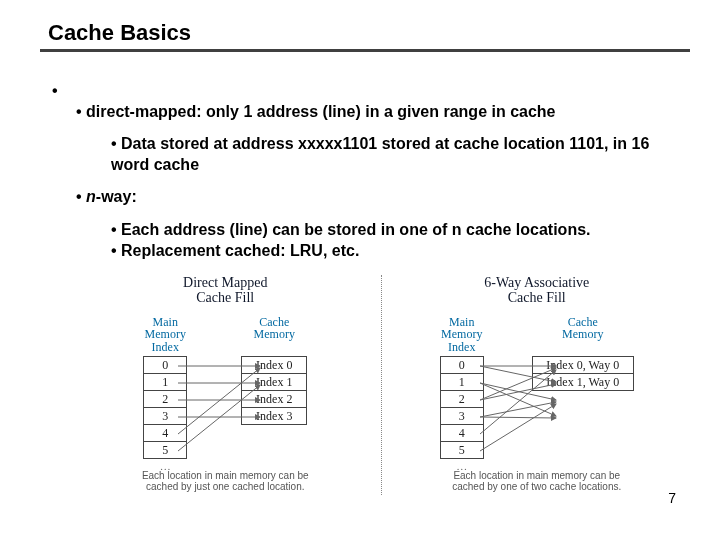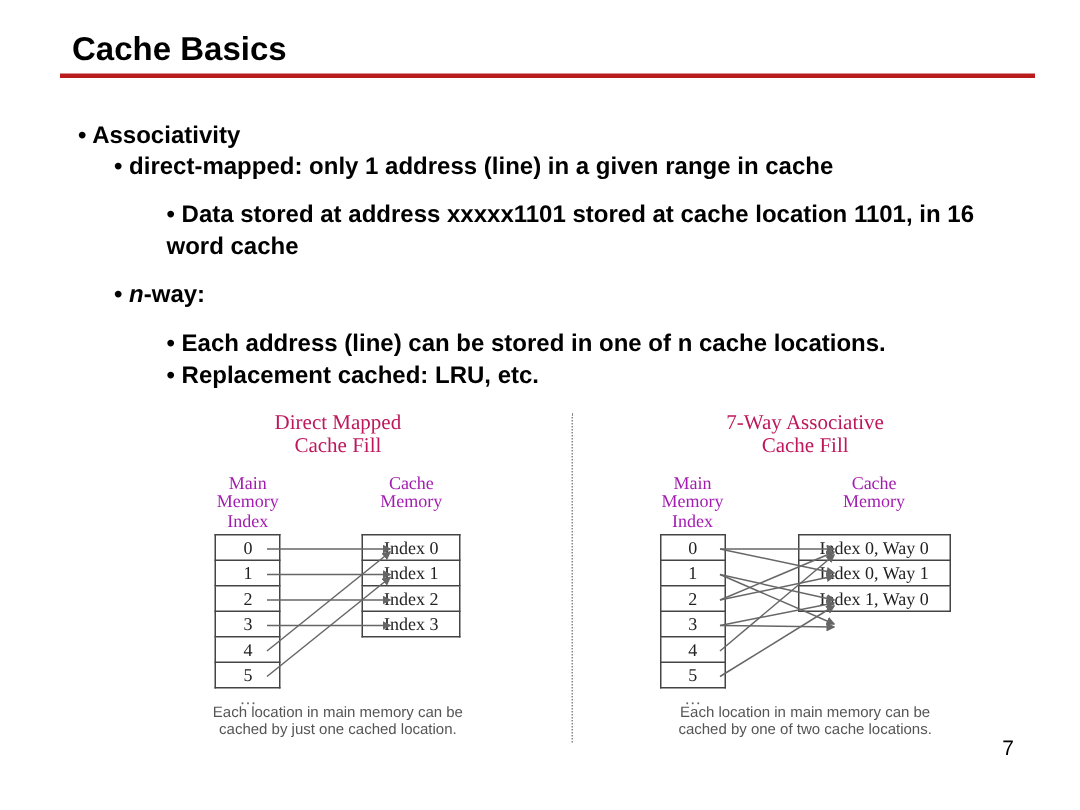--- a/index.html
+++ b/index.html
@@ -12,21 +12,21 @@
     color: #000;
     position: relative;
     overflow: hidden;
   }
   .slide {
     padding: 20px 30px 0 48px;
   }
   .title {
     font-size: 22px;
     font-weight: bold;
-    border-bottom: 3px solid #b91c1c;
+    border-bottom: 3px solid #404040;
     padding-bottom: 3px;
     margin-bottom: 28px;
     margin-left: -8px;
     padding-left: 8px;
   }
   ul.top {
     list-style: none;
     padding-left: 0;
     margin: 0 0 0 4px;
     font-size: 16px;
@@ -60,39 +60,39 @@
   }
   .sep {
     border-left: 1px dotted #888;
     height: 220px;
     margin: 0 2px;
   }
   .dtitle {
     text-align: center;
     font-family: Georgia, serif;
     font-size: 14px;
-    color: #be185d;
+    color: #0f172a;
     line-height: 1.1;
     margin-bottom: 10px;
   }
   .row {
     display: flex;
     align-items: flex-start;
     justify-content: center;
     position: relative;
   }
   .col {
     display: flex;
     flex-direction: column;
     align-items: center;
   }
   .col-label {
     font-family: Georgia, serif;
     font-size: 12px;
-    color: #a21caf;
+    color: #0369a1;
     text-align: center;
     line-height: 1.05;
     margin-bottom: 3px;
   }
   .stack {
     border-collapse: collapse;
   }
   .cell {
     border: 1px solid #444;
     font-family: Georgia, serif;
@@ -136,21 +136,21 @@
     font-size: 14px;
   }
 </style>
 </head>
 <body>
 
 <div class="slide">
   <div class="title">Cache Basics</div>
 
   <ul class="top">
-    <li><span>Associativity</span>
+    <li>
       <ul class="sub">
         <li><span>direct-mapped: only 1 address (line) in a given range in cache</span>
           <ul class="sub2">
             <li><span>Data stored at address xxxxx1101 stored at cache location 1101, in 16 word cache</span></li>
           </ul>
         </li>
         <li><span class="italic">n</span><span>-way:</span>
           <ul class="sub2">
             <li><span>Each address (line) can be stored in one of n cache locations.</span></li>
             <li><span>Replacement cached: LRU, etc.</span></li>
@@ -234,21 +234,21 @@
       </div>
       <div class="caption">
         <span>Each location in main memory can be</span><br><span>cached by just one cached location.</span>
       </div>
     </div>
 
     <div class="sep"></div>
 
     <div class="diagram">
       <div class="dtitle">
-        <span>7-Way Associative</span><br><span>Cache Fill</span>
+        <span>6-Way Associative</span><br><span>Cache Fill</span>
       </div>
       <div class="row" style="height:150px;">
         <svg class="arrows" width="320" height="150">
           <defs>
               <marker id="ah2" markerWidth="6" markerHeight="6" refX="5" refY="3" orient="auto">
                 <path d="M0,0 L6,3 L0,6 Z" fill="#666"></path>
               </marker>
             </defs>
           <g stroke="#666" stroke-width="1" marker-end="url(#ah2)">
             <line x1="96" y1="50" x2="172" y2="50"></line>
@@ -294,23 +294,20 @@
         <div class="col">
           <div class="col-label">
             <span>Cache</span><br><span>Memory</span><br>&nbsp;
           </div>
           <table class="stack cache2">
             <tbody>
                 <tr>
                   <td class="cell">Index 0, Way 0</td>
                 </tr>
             <tr>
-                  <td class="cell">Index 0, Way 1</td>
-                </tr>
-            <tr>
                   <td class="cell">Index 1, Way 0</td>
                 </tr>
           </tbody>
             </table>
         </div>
       </div>
       <div class="caption">
         <span>Each location in main memory can be</span><br><span>cached by one of two cache locations.</span>
       </div>
     </div>

